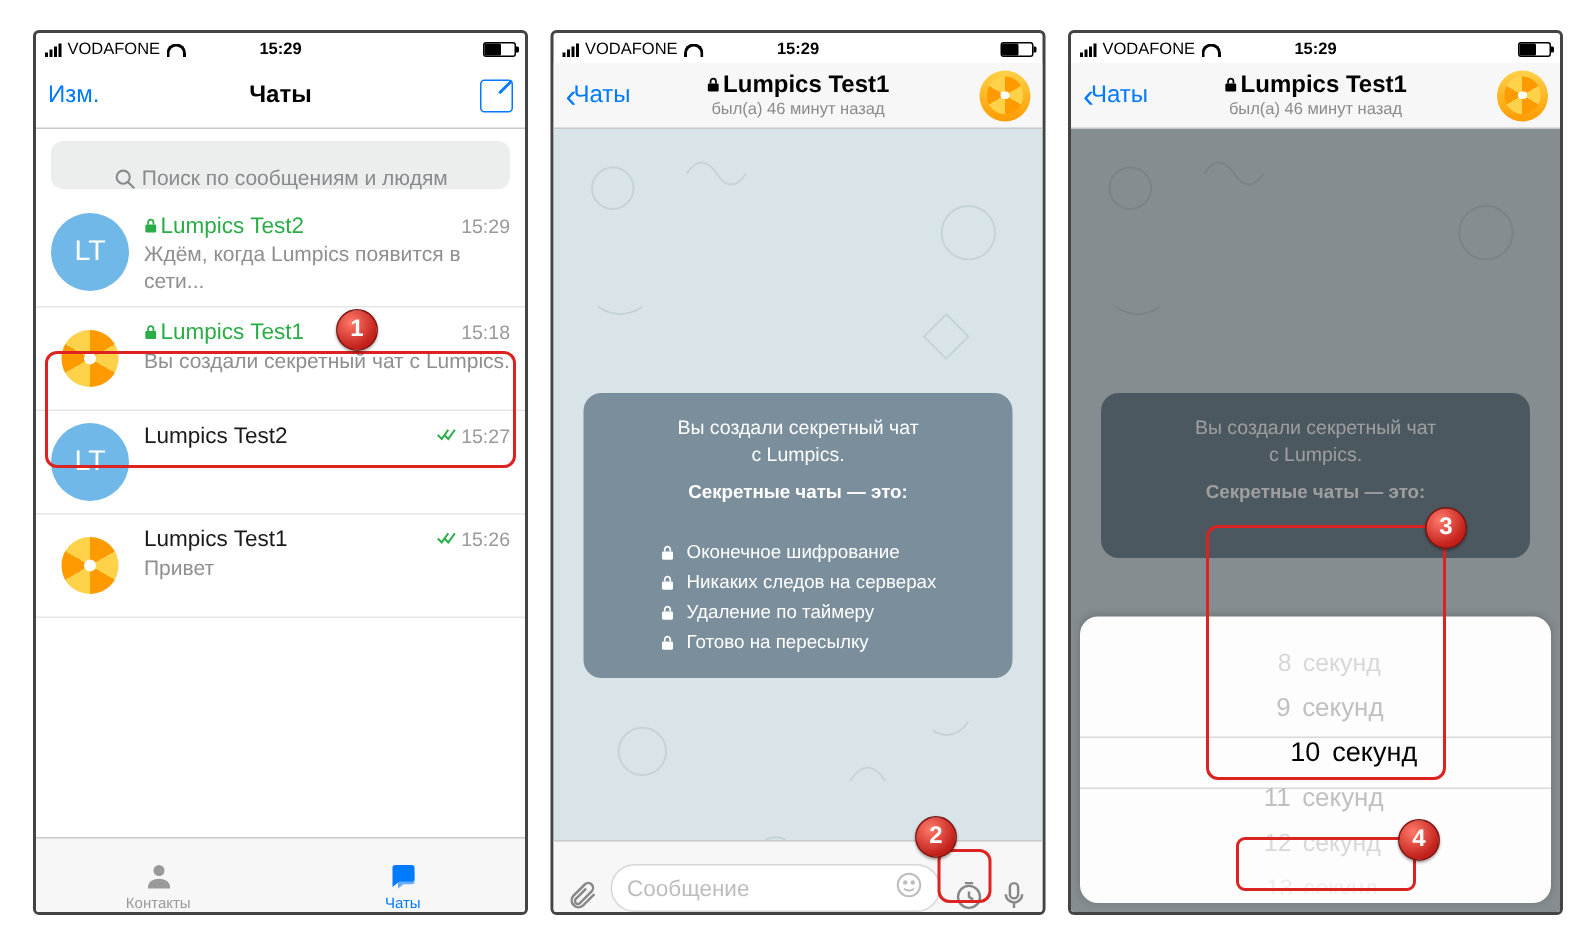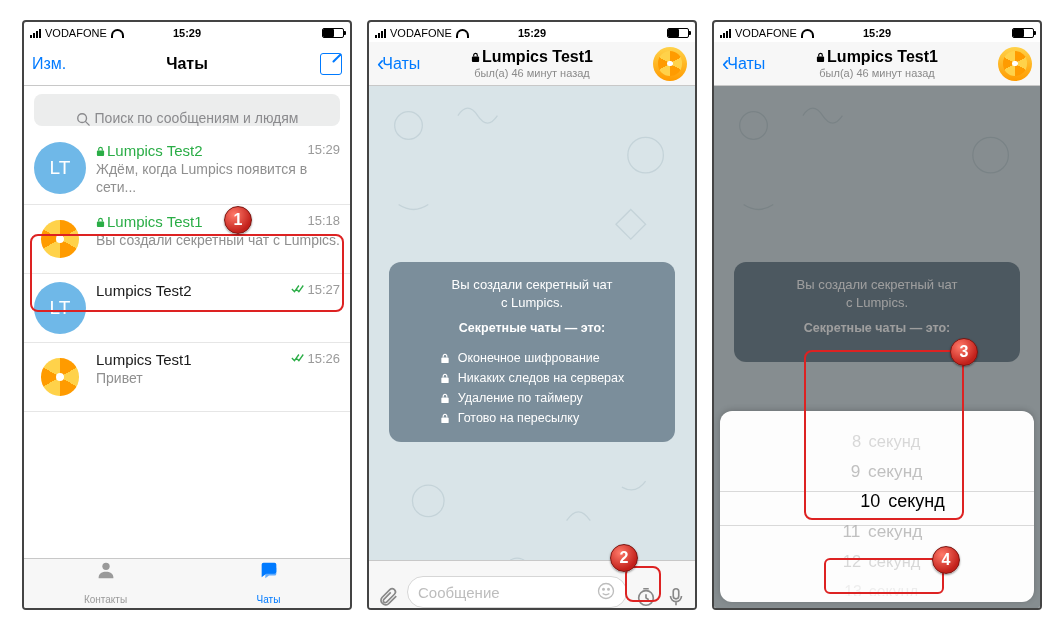--- a/index.html
+++ b/index.html
@@ -39,39 +39,39 @@
   .hdr .avatar-sm{margin-left:auto}
   svg.lock{width:9px;height:11px;margin-right:2px;vertical-align:-1px}
   
   .search{margin:8px 10px;background:#eceded;border-radius:8px;height:32px;display:flex;align-items:flex-end;justify-content:center;color:#8a8a8d;font-size:14px;gap:5px}
   svg.mag{width:14px;height:14px}
   .list{}
   .row{display:flex;padding:8px 10px;gap:10px;position:relative;border-bottom:.5px solid #e6e6e6}
   .avatar-lg{width:52px;height:52px;border-radius:50%;flex:none;position:relative;overflow:hidden}
   .avatar-lt{width:52px;height:52px;border-radius:50%;flex:none;background:#6fb8e8;color:#fff;display:flex;align-items:center;justify-content:center;font-size:19px}
   .row-body{flex:1;min-width:0}
-  .row-top{display:flex;align-items:flex-start}
+  .row-top{display:flex;align-items:center}
   .row-name{font-size:15px;color:#1a1a1a}
   .row-name.secret{color:#2aad46}
   .row-time{margin-left:auto;font-size:13px;color:#9a9a9a}
   .row-prev{font-size:14px;color:#8f8f8f;margin-top:2px;line-height:1.25}
   svg.checks{width:14px;height:10px;margin-right:2px}
   .hl{position:absolute;border:2px solid #d22;border-radius:8px;pointer-events:none}
   .badge{position:absolute;width:28px;height:28px;border-radius:50%;background:radial-gradient(circle at 35% 30%,#ff7a6a,#c2201a 70%);color:#fff;font-weight:700;font-size:16px;display:flex;align-items:center;justify-content:center;border:1px solid #7a1510;box-shadow:0 1px 2px rgba(0,0,0,.4)}
   
   .tabbar{position:absolute;bottom:0;left:0;right:0;height:50px;border-top:.5px solid #c8c8c8;display:flex;background:#f7f7f7}
-  .tab{flex:1;display:flex;flex-direction:column;align-items:center;justify-content:flex-start;gap:13px;color:#9a9a9a;font-size:10px}
+  .tab{flex:1;display:flex;flex-direction:column;align-items:center;justify-content:flex-end;gap:2px;color:#9a9a9a;font-size:10px}
   .tab.active{color:#007aff}
   .tab svg{width:24px;height:22px}
   
   .chat-body{position:absolute;top:64px;bottom:0;left:0;right:0;background:#d9e4e8;overflow:hidden}
   .doodle{position:absolute;inset:0;opacity:.35}
   .notice{position:absolute;left:20px;right:20px;top:176px;background:rgba(115,135,148,.92);border-radius:12px;color:#fff;padding:14px 16px;font-size:13px;text-align:center}
   .notice-h{margin-bottom:10px;line-height:1.35}
-  .notice-s{font-weight:600;margin-bottom:13px;font-size:12.5px}
+  .notice-s{font-weight:600;margin-bottom:23px;font-size:12.5px}
   .notice ul{list-style:none;text-align:left;margin:0 auto;display:inline-block}
   .notice li{font-size:12.5px;padding:3px 0;display:flex;align-items:center;gap:8px}
   .notice li svg{width:10px;height:11px;flex:none}
   .input-bar{position:absolute;bottom:0;left:0;right:0;height:48px;background:#f7f7f7;border-top:.5px solid #c8c8c8;display:flex;align-items:flex-end;padding:0 8px;gap:8px}
   .msg-input{flex:1;height:32px;border:1px solid #d6d6d6;border-radius:16px;background:#fff;display:flex;align-items:center;padding:0 10px;color:#bdbdbd;font-size:15px}
   .msg-input .sticker{margin-left:auto;color:#bdbdbd}
   svg.ib-ico{width:22px;height:22px;color:#888}
   
   .dim{position:absolute;inset:0;background:rgba(0,0,0,.38)}
   .sheet{position:absolute;left:6px;right:6px;bottom:6px;background:#fdfdfd;border-radius:12px;box-shadow:0 -1px 6px rgba(0,0,0,.2);padding:10px 0 6px}

